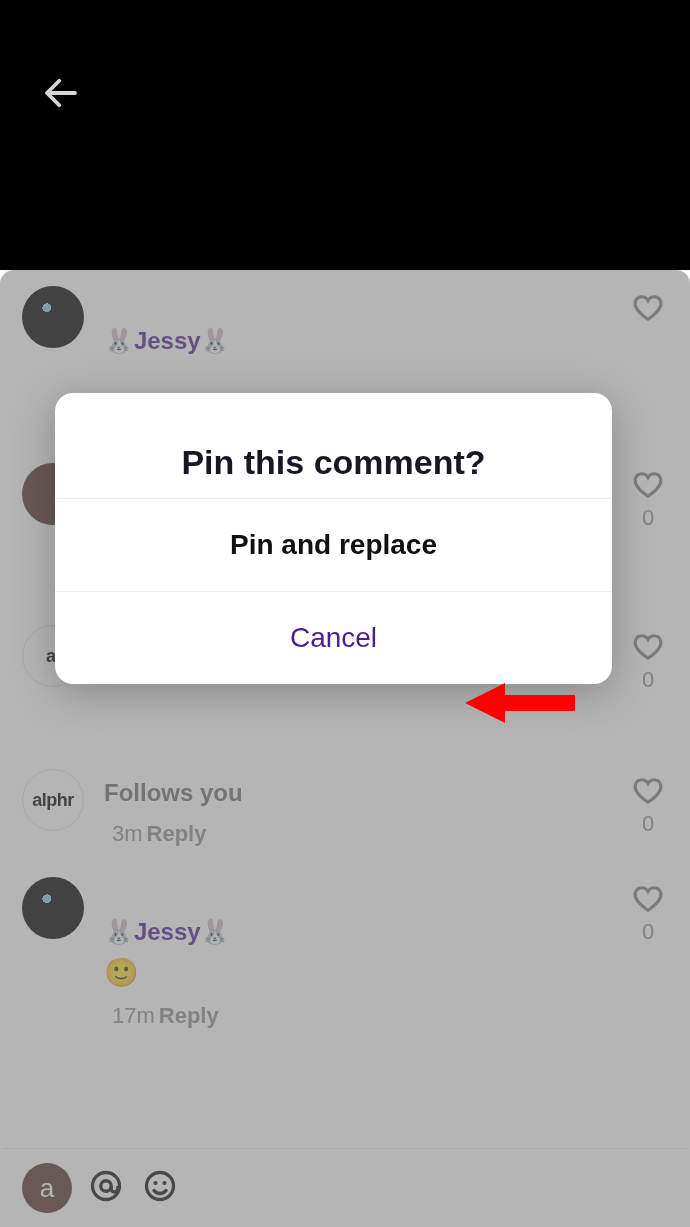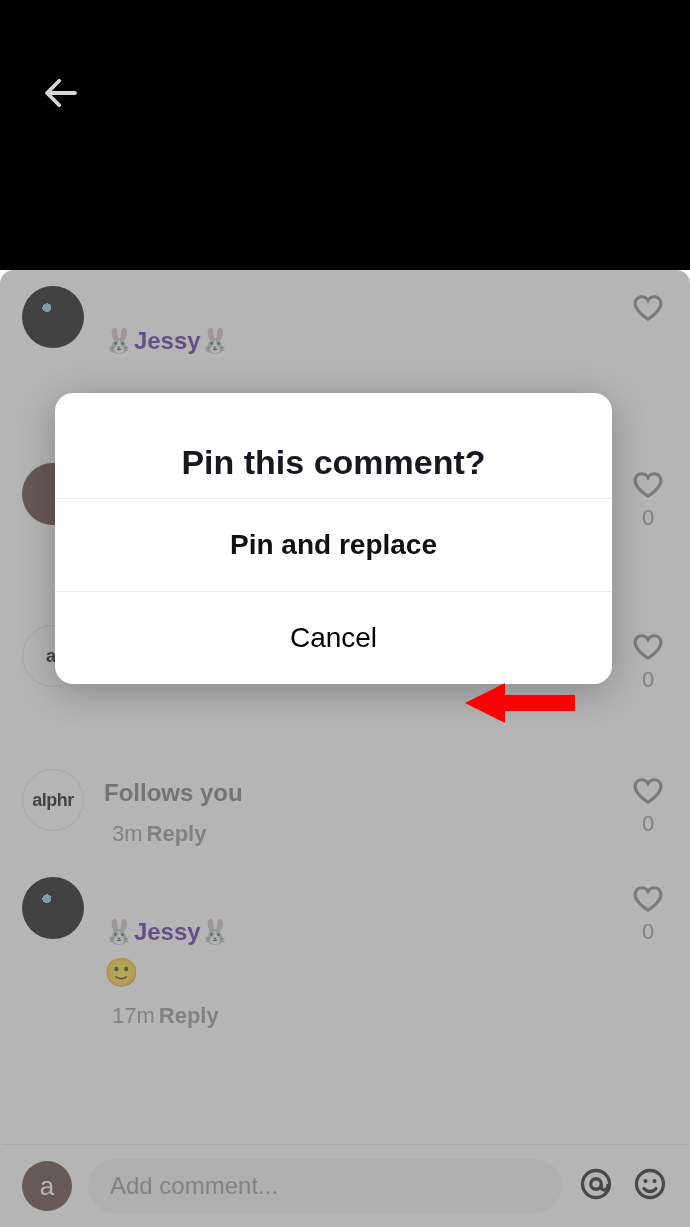--- a/index.html
+++ b/index.html
@@ -201,21 +201,21 @@
       padding: 30px 0;
       color: #161823;
       cursor: pointer;
       position: relative;
     }
     .modal-btn.primary {
       font-weight: 700;
       color: #111;
     }
     .modal-btn.secondary {
-      color: #000000;
+      color: #4c1d95;
     }
     .arrow {
       position: absolute;
       left: 465px;
       top: 678px;
       pointer-events: none;
     }
     .heart { stroke: #7f7f82; stroke-width: 2.5; fill: none; }
     .emoji { font-size: 28px; }
   </style>
@@ -306,21 +306,20 @@
         <span class="like-count">0</span>
       </div>
     </div>
 
   </div>
 
   <div class="input-bar">
     <div class="input-avatar">
         <span>a</span>
       </div>
-    <input class="comment-input" placeholder="Add comment..." style="">
     <div class="input-icons">
       <span class="ic">
         <svg width="36" height="36" viewBox="0 0 24 24" fill="none">
           <circle cx="12" cy="12" r="9" stroke="#111" stroke-width="2.2"></circle>
           <circle cx="12" cy="12" r="3.5" stroke="#111" stroke-width="2.2"></circle>
           <path d="M15.5 12v2c0 1.2.9 2 2 2s2.5-1 2.5-4" stroke="#111" stroke-width="2.2" fill="none"></path>
         </svg>
       </span>
       <span class="ic">
         <svg width="36" height="36" viewBox="0 0 24 24" fill="none">

